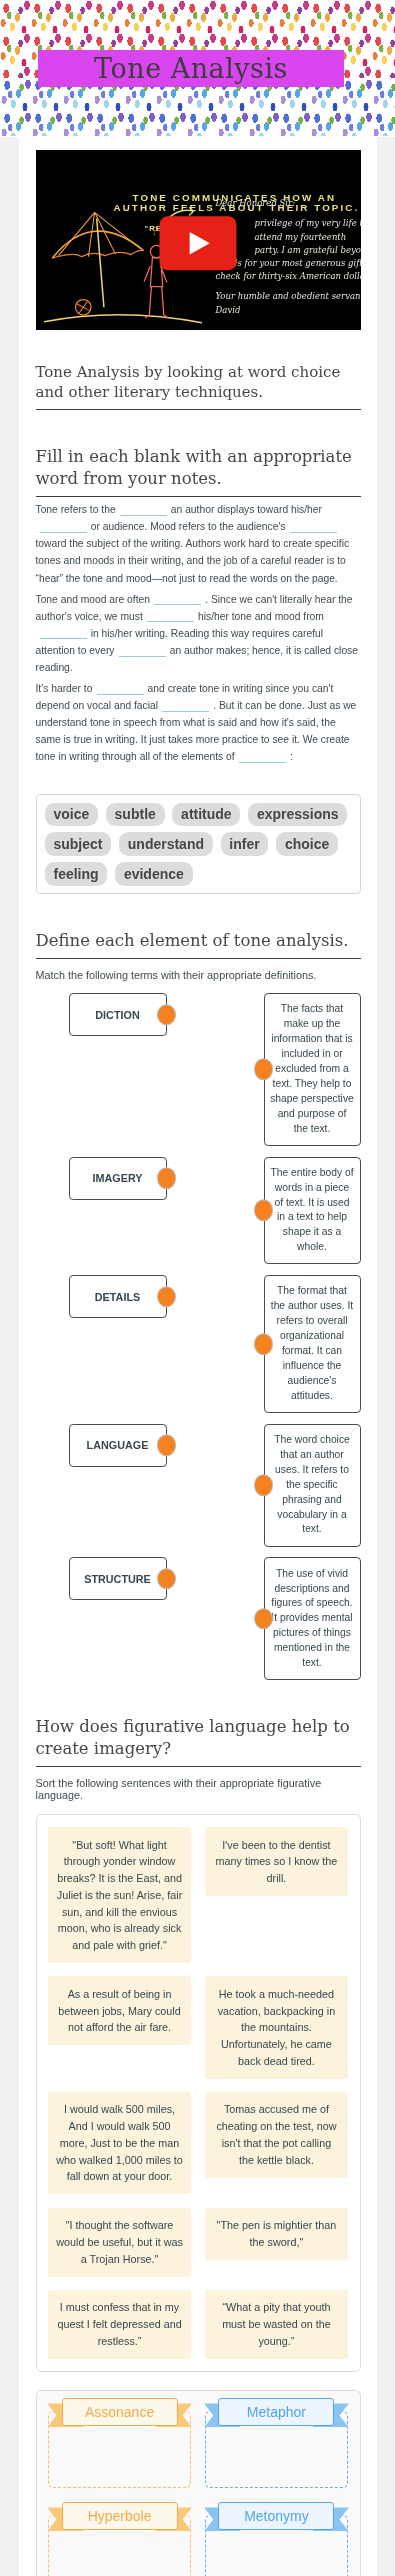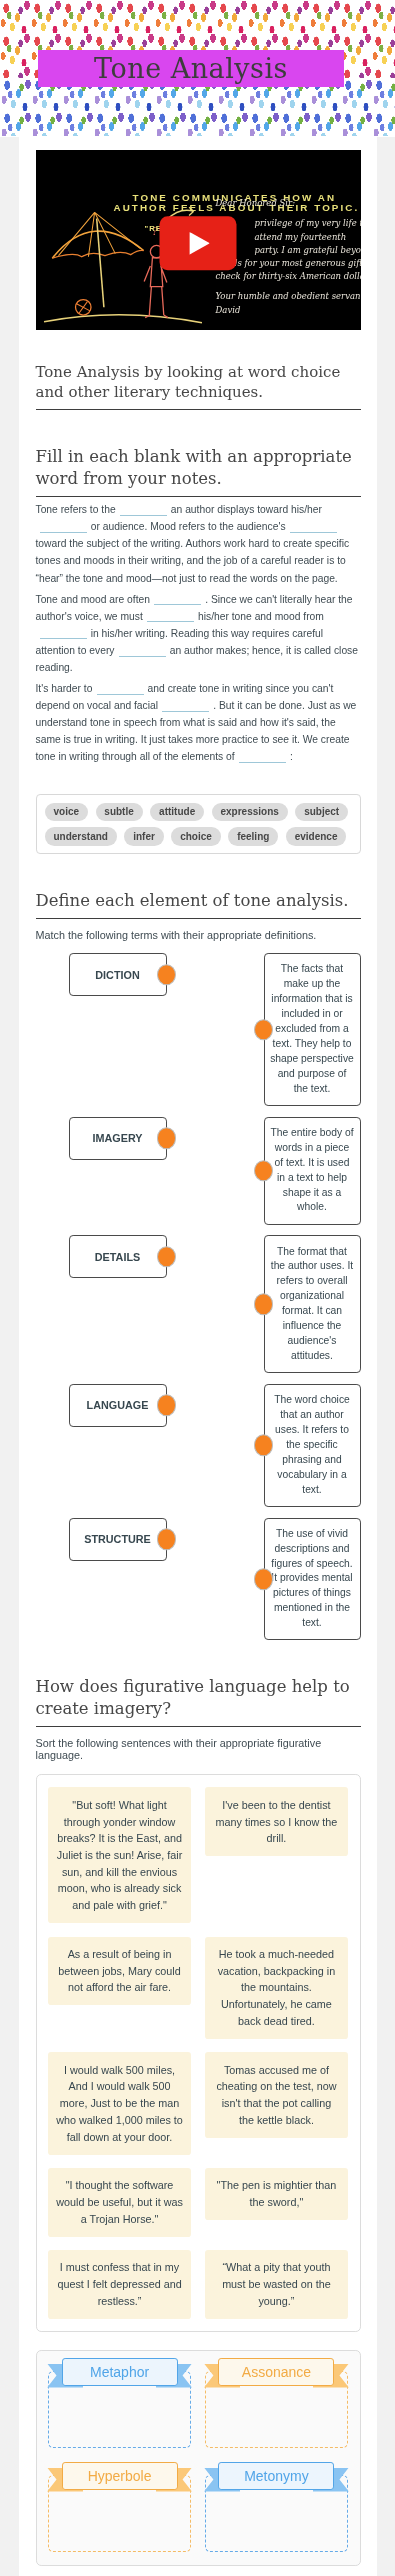--- a/index.html
+++ b/index.html
@@ -60,21 +60,21 @@
   .h-intro { font-size:15px; }
   .h-main { font-size:16.5px; }
   .rule { border:none; border-top:1px solid #3e3e3e; margin:7.2px 0 0; }
 
   .sans-instr { font-size:10.8px; color:#3f4b52; margin-top:9.3px; }
 
   
   .fillp { font-size:10.3px; line-height:1.66; color:#3f4b52; margin-top:4px; }
   .blank { display:inline-block; width:47px; height:1.05em; border-bottom:1px solid #9ec7d8; margin:0 4.1px; vertical-align:middle; }
   .chips-box { margin-top:29px; border:0.5px solid #d8d8d8; border-radius:4.1px; padding:7.2px 8.2px; display:flex; flex-wrap:wrap; gap:6.7px 7.7px; }
-  .chip { background:#dcdcdc; color:#474747; border-radius:9.3px; padding:3.6px 8.8px; font-size:10px; font-weight:bold; cursor:pointer; }
+  .chip { background:#dcdcdc; color:#474747; border-radius:9.3px; padding:3.6px 8.8px; font-size:14px; font-weight:bold; cursor:pointer; }
 
   
   .match-wrap { margin-top:12.4px; }
   .match-row { display:flex; align-items:flex-start; margin-bottom:10.8px; }
   .term-box { position:relative; width:98px; min-height:43px; margin-left:33px; border:0.5px solid #4a4a4a; border-radius:4.1px;
     display:flex; align-items:center; justify-content:center; font-size:10.8px; color:#37474f; text-align:center;font-weight:bold; }
   .def-box { position:relative; width:97px; margin-left:auto; border:0.5px solid #4a4a4a; border-radius:4.1px;
     padding:8.2px 5.2px; font-size:10.3px; line-height:1.45; color:#37474f; text-align:center; }
   .dot { position:absolute; width:19.6px; height:21.6px; background:#f6821f; border:1px solid #bdbdbd; border-radius:50%;
     top:50%; transform:translateY(-50%); cursor:pointer; }
@@ -254,38 +254,38 @@
         <div class="scard">He took a much-needed vacation, backpacking in the mountains. Unfortunately, he came back dead tired.</div>
         <div class="scard">I would walk 500 miles, And I would walk 500 more, Just to be the man who walked 1,000 miles to fall down at your door.</div>
         <div class="scard">Tomas accused me of cheating on the test, now isn't that the pot calling the kettle black.</div>
         <div class="scard">"I thought the software would be useful, but it was a Trojan Horse."</div>
         <div class="scard">"The pen is mightier than the sword,"</div>
         <div class="scard">I must confess that in my quest I felt depressed and restless.”</div>
         <div class="scard">“What a pity that youth must be wasted on the young.”</div>
       </div>
 
       <div class="bins">
+        <div class="bin orange">
+          <div class="ribbon">
+              <span class="flag fl"></span>
+              <span class="flag fr"></span>
+              <span class="ribbon-label">Assonance</span>
+            </div>
+        </div>
         <div class="bin blue">
           <div class="ribbon">
               <span class="flag fl"></span>
               <span class="flag fr"></span>
               <span class="ribbon-label">Metaphor</span>
             </div>
         </div>
         <div class="bin orange">
           <div class="ribbon">
               <span class="flag fl"></span>
               <span class="flag fr"></span>
-              <span class="ribbon-label">Assonance</span>
-            </div>
-        </div>
-        <div class="bin orange">
-          <div class="ribbon">
-              <span class="flag fl"></span>
-              <span class="flag fr"></span>
               <span class="ribbon-label">Hyperbole</span>
             </div>
         </div>
         <div class="bin blue">
           <div class="ribbon">
               <span class="flag fl"></span>
               <span class="flag fr"></span>
               <span class="ribbon-label">Metonymy</span>
             </div>
         </div>

